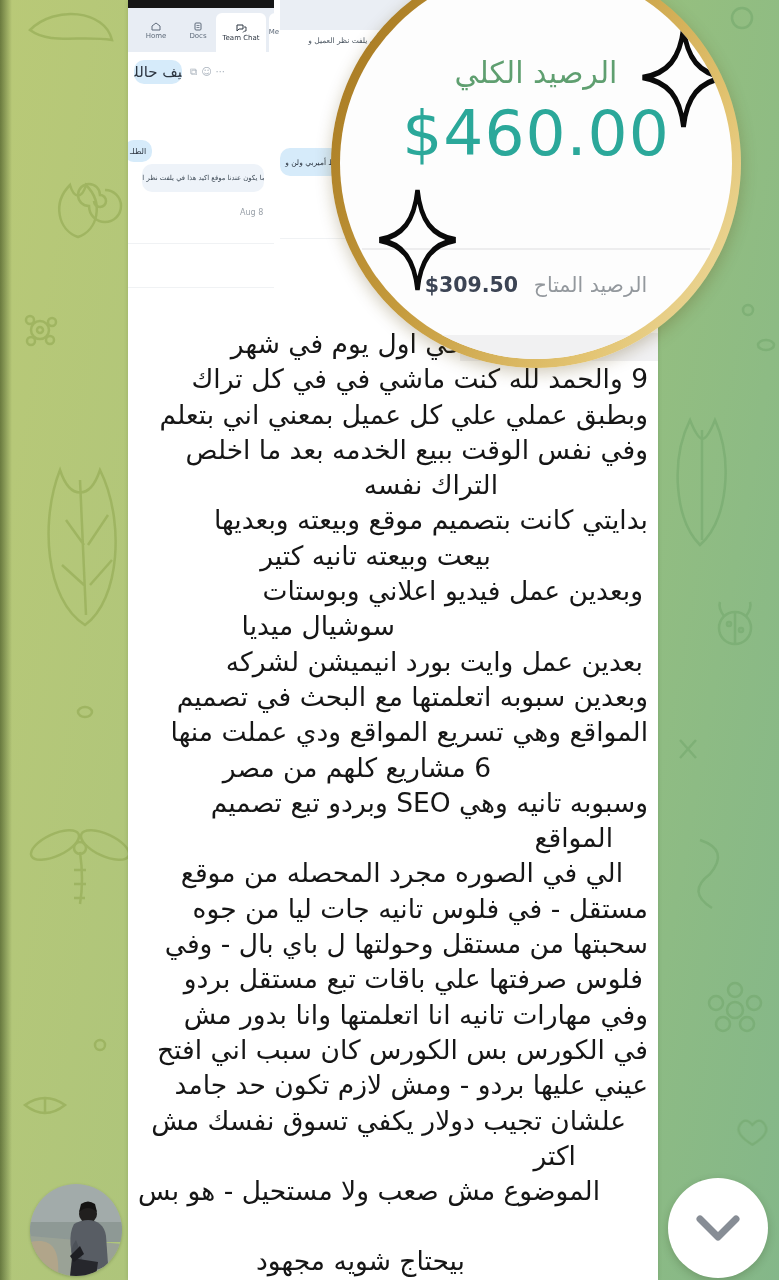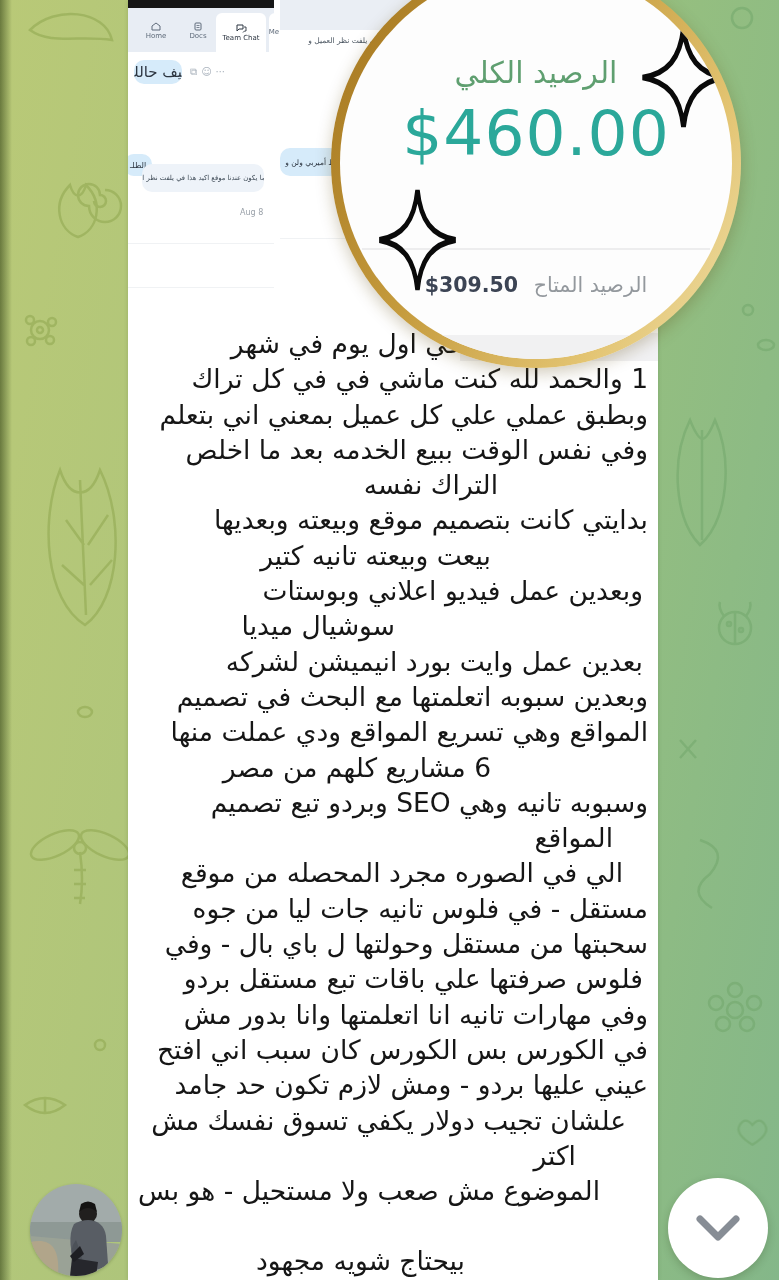--- a/index.html
+++ b/index.html
@@ -146,21 +146,21 @@
         <span class="tlabel">Team Chat</span>
       </div>
       <div class="tab tab-me abs">
         <span class="tlabel">Me</span>
       </div>
     </div>
 
     <div class="chatbub abs" style="left:6px;top:60px;width:48px;height:24px;font-size:15px;">كيف حالك</div>
     <div class="iconrow abs" style="left:62px;top:66px;">⧉☺⋯</div>
 
-    <div class="chatbub abs" style="left:-4px;top:154px;width:28px;height:22px;font-size:8px;">الطلـ</div>
+    <div class="chatbub abs" style="left:-4px;top:140px;width:28px;height:22px;font-size:8px;">الطلـ</div>
 
     <div class="chatbub bub-grey abs" style="left:14px;top:164px;width:122px;height:28px;font-size:6.8px;">لما يكون عندنا موقع اكيد هذا في يلفت نظر الـ</div>
 
     <div class="date-chip abs" style="left:112px;top:208px;">Aug 8</div>
 
     <div class="hline abs" style="left:0;top:243px;width:146px;"></div>
     <div class="hline abs" style="left:0;top:287px;width:146px;"></div>
 
     <div class="p2-tabbar abs">
       <div class="tab p2tab" style="left:188px;">
@@ -181,21 +181,21 @@
 
     <div class="chatbub abs" style="left:152px;top:148px;width:68px;height:28px;font-size:7.5px;">فقط أميربي ولن و</div>
 
     <div class="hline abs" style="left:152px;top:238px;width:80px;"></div>
   </div>
 
   <div class="shot-grey abs"></div>
 
   <div id="caption" class="abs">
       <div class="cap-line" style="padding-right: 188px;">في اول يوم في شهر</div>
-      <div class="cap-line" style="padding-right: 0px;">1 والحمد لله كنت ماشي في في كل تراك</div>
+      <div class="cap-line" style="padding-right: 0px;">9 والحمد لله كنت ماشي في في كل تراك</div>
       <div class="cap-line" style="padding-right: 0px;">وبطبق عملي علي كل عميل بمعني اني بتعلم</div>
       <div class="cap-line" style="padding-right: 0px;">وفي نفس الوقت ببيع الخدمه بعد ما اخلص</div>
       <div class="cap-line" style="padding-right: 150px;">التراك نفسه</div>
       <div class="cap-line" style="padding-right: 0px;">بدايتي كانت بتصميم موقع وبيعته وبعديها</div>
       <div class="cap-line" style="padding-right: 157px;">بيعت وبيعته تانيه كتير</div>
       <div class="cap-line" style="padding-right: 5px;">وبعدين عمل فيديو اعلاني وبوستات</div>
       <div class="cap-line" style="padding-right: 253px;">سوشيال ميديا</div>
       <div class="cap-line" style="padding-right: 5px;">بعدين عمل وايت بورد انيميشن لشركه</div>
       <div class="cap-line" style="padding-right: 0px;">وبعدين سبوبه اتعلمتها مع البحث في تصميم</div>
       <div class="cap-line" style="padding-right: 0px;">المواقع وهي تسريع المواقع ودي عملت منها</div>

